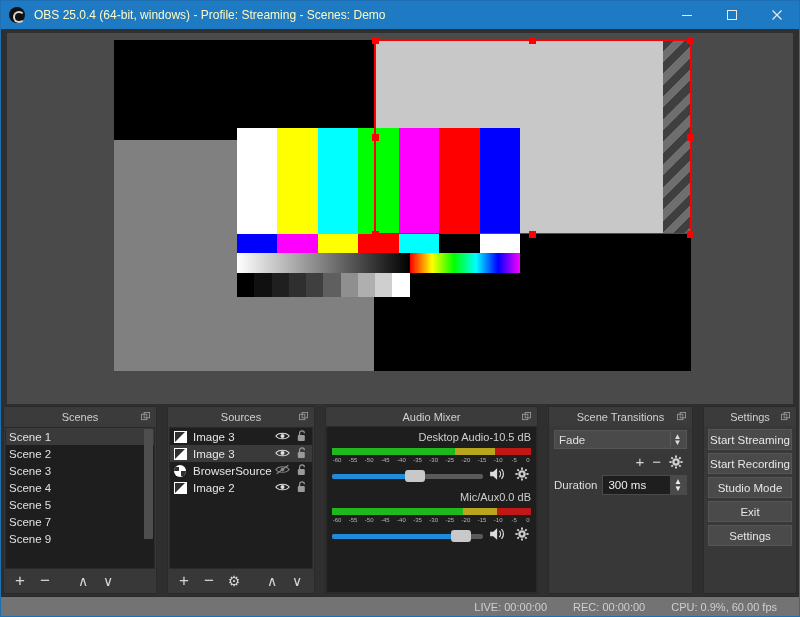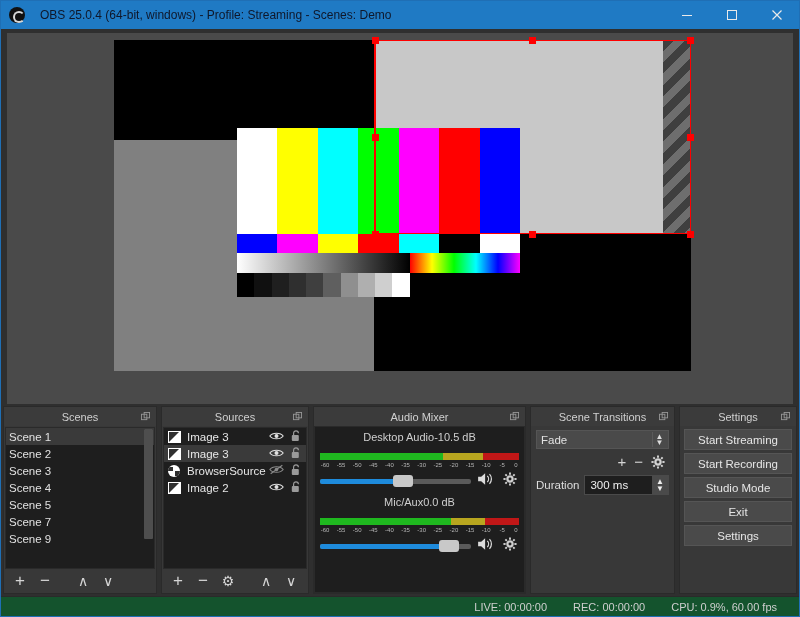--- a/index.html
+++ b/index.html
@@ -13,21 +13,21 @@
          border:1px solid #1f6fb5; background:#2f2f2f; }
 
   
   .titlebar { height:28px; background:#1f7ac4; display:flex; align-items:center;
               flex:0 0 28px; }
   .tb-icon { width:16px; height:16px; margin-left:8px; border-radius:50%;
              background:#101010; position:relative; flex:0 0 16px; }
   .tb-icon::before { content:""; position:absolute; left:4px; top:4px;
              width:8px; height:8px; border-radius:50%;
              border:2px solid #d8d8d8; border-right-color:transparent; }
-  .tb-title { margin-left:15px; color:#0f172a; font-size:12px; white-space:nowrap;text-align:center; }
+  .tb-title { margin-left:9px; color:#fef9c3; font-size:12px; white-space:nowrap;text-align:center; }
   .tb-spacer { flex:1; }
   .wbtn { width:45px; height:28px; display:flex; align-items:center;
           justify-content:center; color:#eaeaea; font-size:13px; }
   .wbtn svg { display:block; }
 
   
   .menubar { height:22px; background:#3b3b3b; display:flex; align-items:center;
              flex:0 0 22px; padding-left:6px; border-bottom:1px solid #2c2c2c;}
   .menuitem { padding:2px 8px; color:#dcdcdc; font-size:11.5px; }
 
@@ -62,21 +62,21 @@
   .tp-blackfill { position:absolute; left:61%; top:100%; width:39%; height:24px;
                   background:#000; }
 
   
   .sel { position:absolute; border:1px solid #f00; }
   .sel-h { position:absolute; width:7px; height:7px; background:#f00; }
   .sel-line { position:absolute; background:#f00; }
 
   
   .docks { flex:0 0 190px; display:flex; background:#2f2f2f;
-           padding:0 2px 2px 2px; gap:4px; }
+           padding:0 2px 2px 2px; gap:10px; }
   .dock { background:#383838; display:flex; flex-direction:column;
           border:1px solid #2a2a2a; }
   .dock-title { height:19px; flex:0 0 19px; background:#3b3b3b;
                 display:flex; align-items:center; justify-content:center;
                 position:relative; color:#d0d0d0; font-size:11px; }
   .float-icon { position:absolute; right:6px; top:5px; width:9px; height:9px;
                 opacity:.75; }
   .dock-body { flex:1; display:flex; flex-direction:column; padding:1px; min-height:0;}
 
   
@@ -112,22 +112,22 @@
              width:5px;height:5px;background:#2f2f2f; }
   .src-name { flex:1; }
   .eye { width:20px; text-align:center; color:#e0e0e0; }
   .eye.off { color:#8a8a8a; }
   .lock { width:20px; text-align:center; color:#9a9a9a; }
 
   
   .mixer-body { background:#1e1e1e; flex:1; padding:4px 5px; overflow:hidden;
                 border:1px solid #2a2a2a; }
   .mx { margin-bottom:7px; }
-  .mx-head { display:flex; justify-content:center; font-size:11px;
-             color:#cfcfcf; margin-bottom:10px; }
+  .mx-head { display:flex; justify-content:flex-end; font-size:11px;
+             color:#cfcfcf; margin-bottom:5px; }
   .meter { height:7px; display:flex; position:relative; }
   .meter .g { background:#1fb81f; }
   .meter .y { background:#b8a61f; }
   .meter .r { background:#c01717; }
   .ticks { height:9px; position:relative; margin-top:0px; }
   .tick-lbl { position:absolute; top:2px; font-size:6px; color:#b5b5b5;
               transform:translateX(-50%); white-space:nowrap; }
   .slider-row { display:flex; align-items:center; margin-top:3px; gap:5px; }
   .slider { flex:1; height:14px; position:relative; }
   .slider-track { position:absolute; top:5px; left:0; right:0; height:5px;
@@ -159,21 +159,21 @@
           align-items:center; justify-content:center; line-height:7px;
           font-size:8px; color:#eee; }
 
   
   .ctrl-body { padding:3px 4px; display:flex; flex-direction:column; gap:3px; }
   .ctrl-btn { height:21px; background:#4a4a4a; border:1px solid #555;
               display:flex; align-items:center; justify-content:center;
               color:#e6e6e6; font-size:11.5px; }
 
   
-  .statusbar { flex:0 0 20px; height:20px; background:#14532d;
+  .statusbar { flex:0 0 20px; height:20px; background:#737373;
                display:flex; align-items:center; justify-content:flex-end;
                gap:26px; padding-right:22px; font-size:11px; color:#cfcfcf;
                border-top:1px solid #2a2a2a; }
 </style>
 </head>
 <body>
 
 <div id="app">
 
   <div class="titlebar">

